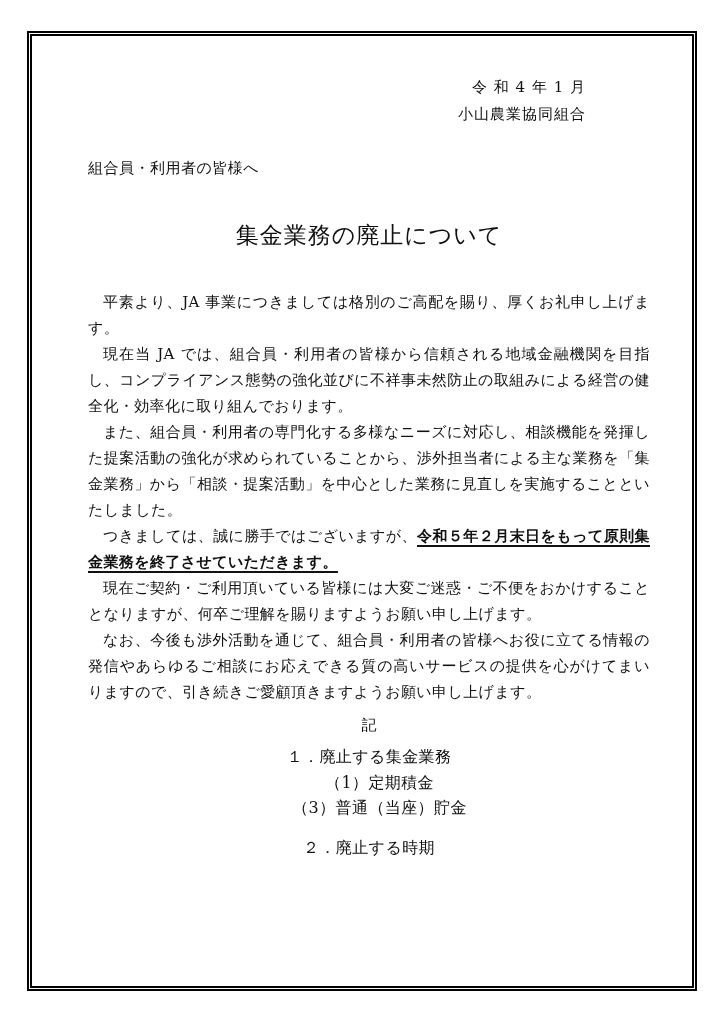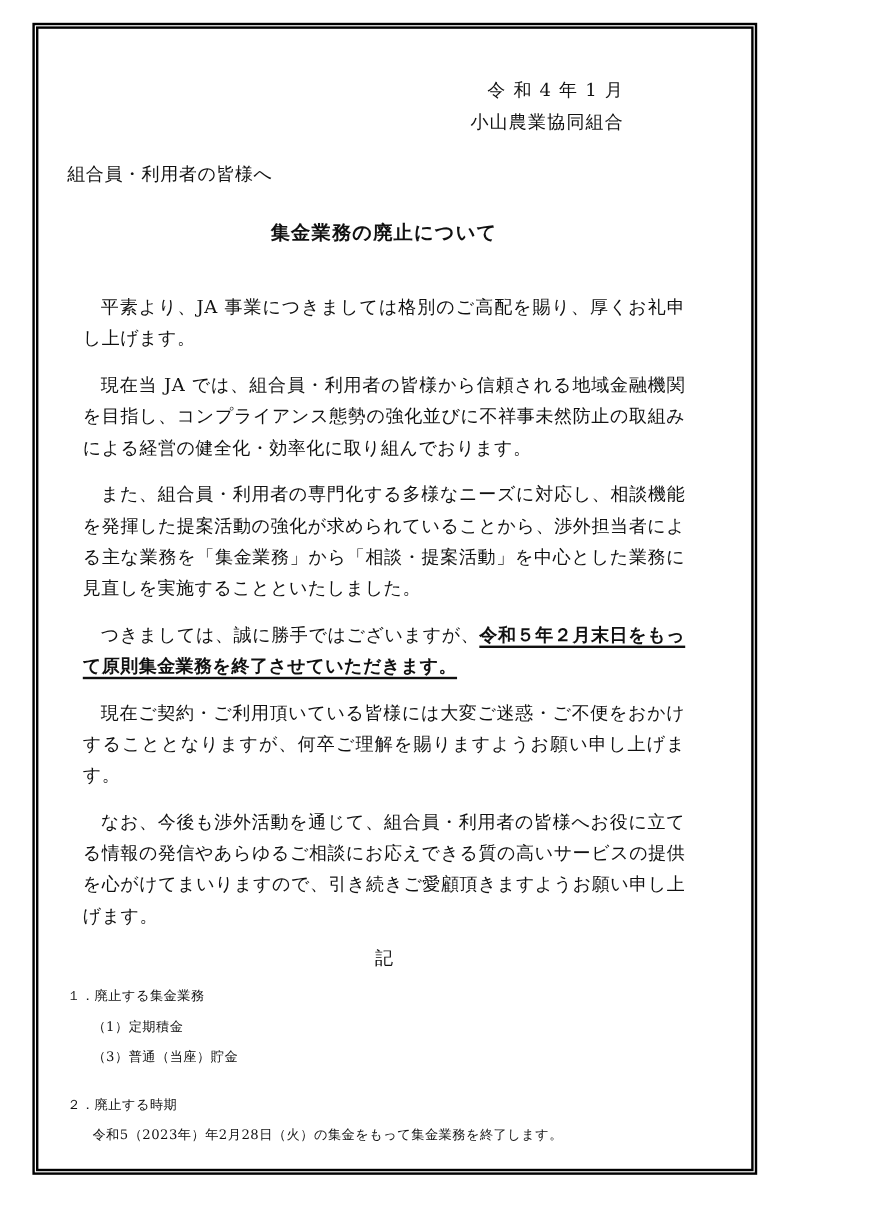--- a/index.html
+++ b/index.html
@@ -10,75 +10,76 @@
   body {
     width: 724px;
     height: 1024px;
     position: relative;
     font-family: "DejaVu Serif", "Liberation Serif", serif;
     color: #111111;
   }
   .page-frame {
     position: absolute;
     left: 27px;
-    top: 19px;
-    width: 604px;
+    top: 31px;
+    width: 670px;
     height: 960px;
     box-sizing: border-box;
     border: 5px double #000000;
-    padding: 38px 42px 0 24px;
+    padding: 38px 42px 0 56px;
     overflow: hidden;
   }
   .header-block {
     text-align: right;
     padding-right: 64px;
     font-size: 15px;
     line-height: 27px;
     letter-spacing: 1px;
   }
   .recipient {
-    margin-top: 20px;
+    margin-top: 31px;
     font-size: 15px;
     letter-spacing: 0.5px;
   }
   .doc-title {
-    margin: 29px 0 0 0;
+    margin: 42px 0 0 0;
     text-align: center;
-    font-size: 16px;
-    font-weight: bold;
+    font-size: 23px;
+    font-weight: normal;
     letter-spacing: 1px;
     font-family: "DejaVu Sans", "Liberation Sans", sans-serif;
   }
   .body-text {
     margin-top: 38px;
     font-size: 15px;
     line-height: 26px;
     letter-spacing: 0.4px;
     text-align: justify;
   }
   .body-text p {
-    margin: 13px;
+    margin: 0;
     text-indent: 1em;
   }
   .notice-highlight {
     font-weight: bold;
     font-family: "DejaVu Sans", "Liberation Sans", sans-serif;
     text-decoration: underline;
     text-decoration-thickness: 2px;
     text-underline-offset: 4px;
   }
   .record-marker {
     text-align: center;
     margin: 11px 0 9px 0;
     font-size: 15px;
   }
   .sections {
-    font-size: 11px;
+    font-size: 16px;
     line-height: 25.5px;
     letter-spacing: 0.4px;
+    text-align: center;
   }
   .section { margin: 0; }
   .section + .section { margin-top: 14px; }
   .section-heading { margin: 0; }
   .section-item { margin: 0; padding-left: 21px; }
 </style>
 </head>
 <body>
 
 <div class="page-frame">
@@ -106,19 +107,18 @@
   <div class="sections">
 
     <div class="section">
       <p class="section-heading">１．廃止する集金業務</p>
       <p class="section-item">（1）定期積金</p>
       <p class="section-item">（3）普通（当座）貯金</p>
     </div>
 
     <div class="section">
       <p class="section-heading">２．廃止する時期</p>
-      <p class="section-item">令和5（2023年）年2月28日（火）の集金をもって集金業務を終了します。</p>
     </div>
 
 
   </div>
 
 </div>
 
 </body></html>

